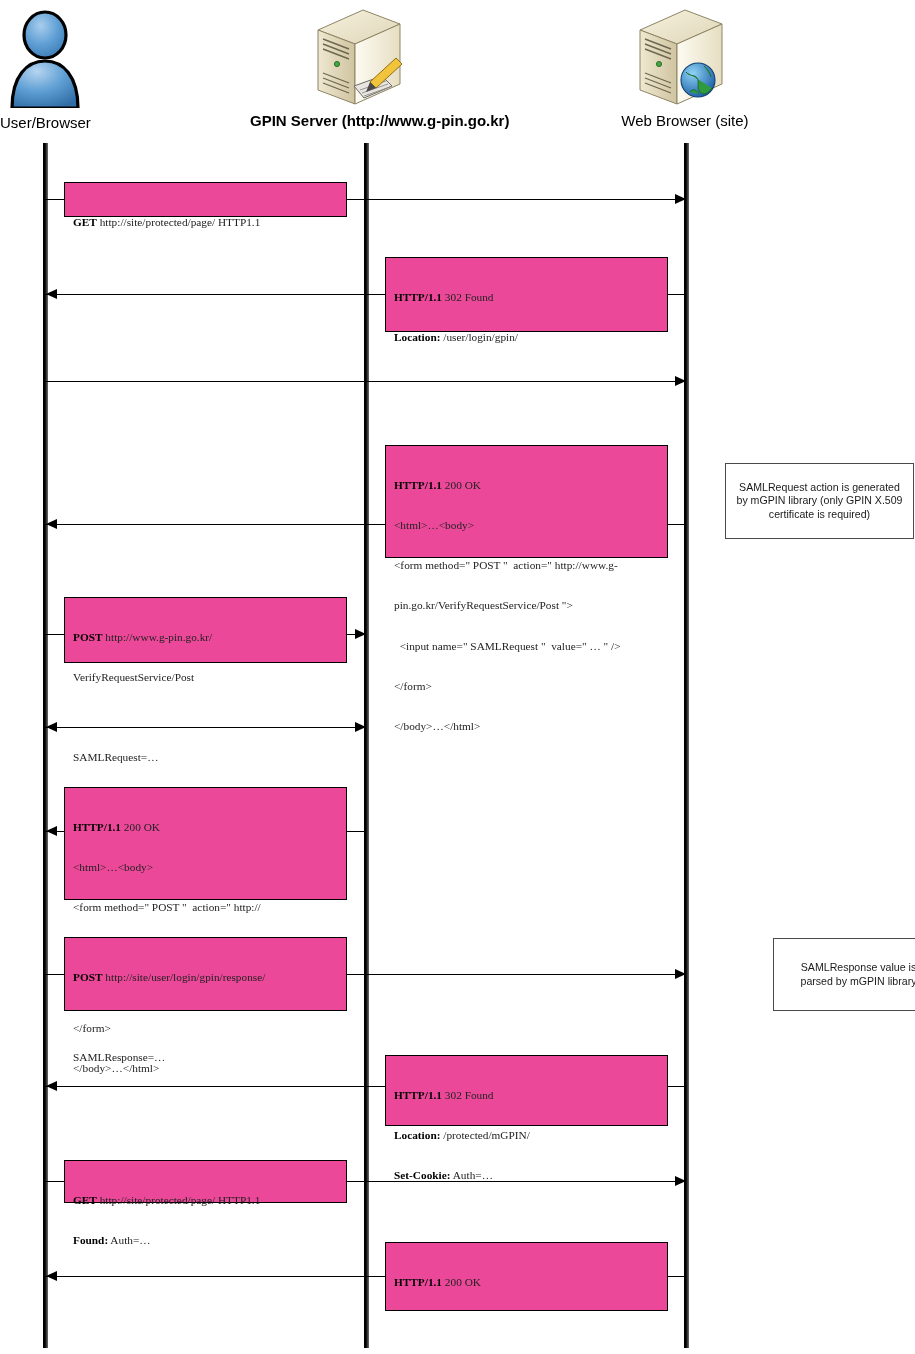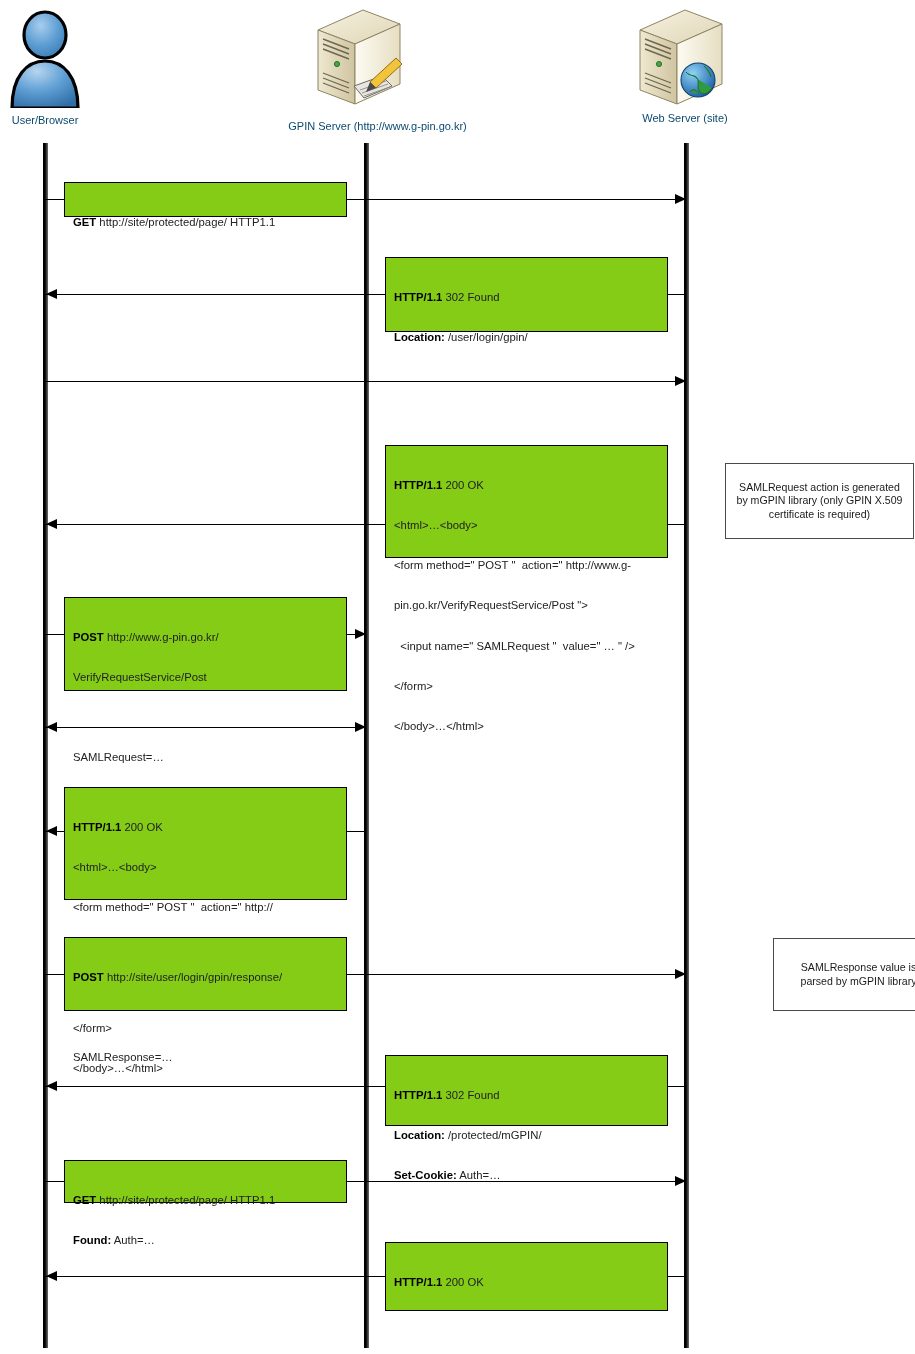--- a/index.html
+++ b/index.html
@@ -16,22 +16,22 @@
     background: #ffffff;
   }
 
   
   .actor {
     position: absolute;
     text-align: center;
   }
   .actor-label {
     font-family: "Liberation Sans", sans-serif;
-    font-size: 11px;
-    color: #0c4a6e;
+    font-size: 15px;
+    color: #000000;
     white-space: nowrap;
     line-height: 1;
   }
 
   
   .lifeline {
     position: absolute;
     width: 5px;
     background: #000000;
     box-shadow: 0 0 0 0 #000;
@@ -60,23 +60,23 @@
   }
   .ahead.left {
     border-top: 5.5px solid transparent;
     border-bottom: 5.5px solid transparent;
     border-right: 11px solid #000;
   }
 
   
   .msgbox {
     position: absolute;
-    background: #84cc16;
+    background: #ec4899;
     border: 1.5px solid #000000;
-    font-family: Liberation Sans, sans-serif;
+    font-family: Liberation Serif, serif;
     font-size: 11.3px;
     line-height: 13.4px;
     color: #222222;
     padding: 6px 7px 6px 8px;
     white-space: pre-wrap;
     z-index: 5;
   }
   .msgbox .b { font-weight: bold; color: #000; }
   .msgbox.center { text-align: center; }
   .msgbox .row { white-space: pre-wrap; }
@@ -164,21 +164,21 @@
         <polygon points="46,78 74,68 84,78 56,90" fill="#e9e6df" stroke="#6a6a6a" stroke-width="1"></polygon>
         <g stroke="#8a8a8a" stroke-width="0.9">
           <path d="M52 82 L78 73"></path>
             <path d="M54 85 L80 76"></path>
             <path d="M56 88 L82 79"></path>
         </g>
         <polygon points="62,74 88,50 94,56 68,80" fill="#f2c43c" stroke="#8f6f14" stroke-width="1"></polygon>
         <polygon points="62,74 68,80 58,84" fill="#4a4a4a"></polygon>
       </svg>
     </div>
-    <div class="actor-label" style="margin-top:10px;">GPIN Server (http://www.g-pin.go.kr)</div>
+    <div class="actor-label" style="margin-top:2px;font-weight:bold;">GPIN Server (http://www.g-pin.go.kr)</div>
   </div>
 
   <div class="actor" style="left:600px; top:8px; width:170px;">
     <div style="position:relative; height:103px;">
       <svg width="110" height="103" viewBox="0 0 110 103" style="position:absolute; left:30px; top:0;">
         <defs>
           <linearGradient id="sTop2" x1="0" y1="0" x2="1" y2="1">
             <stop offset="0%" stop-color="#f7f2e0"></stop>
             <stop offset="100%" stop-color="#ded5b6"></stop>
           </linearGradient>
@@ -209,21 +209,21 @@
             <path d="M15 75 L41 85"></path>
         </g>
         <circle cx="29" cy="56" r="2.6" fill="#3ea93e" stroke="#1f5c1f" stroke-width="0.8"></circle>
 
         <circle cx="68" cy="72" r="17" fill="url(#globeG)" stroke="#10406f" stroke-width="1.1"></circle>
         <path d="M56 64 C60 69 64 66 67 70 C70 74 66 79 70 84 C73 88 79 85 82 80" fill="#2f9b3e" stroke="#1c6b28" stroke-width="1"></path>
         <path d="M60 84 C63 80 67 82 69 86" fill="#2f9b3e" stroke="#1c6b28" stroke-width="0.9"></path>
         <path d="M74 58 C78 61 80 65 81 69" fill="#2f9b3e" stroke="#1c6b28" stroke-width="0.9"></path>
       </svg>
     </div>
-    <div class="actor-label" style="margin-top:2px;">Web Server (site)</div>
+    <div class="actor-label" style="margin-top:2px;">Web Browser (site)</div>
   </div>
 
   <div class="lifeline" style="left:43px; top:143px; height:1205px;"></div>
   <div class="lifeline" style="left:364px; top:143px; height:1205px;"></div>
   <div class="lifeline" style="left:684px; top:143px; height:1205px;"></div>
 
   <div class="mline" style="left:45px; top:199px; width:641px;"></div>
   <div class="ahead right" style="left:675px; top:194px;"></div>
   <div class="msgbox" style="left:64px; top:182px; width:283px; height:35px;">
     <div class="row"><span class="b">GET</span><span> http://site/protected/page/ HTTP1.1</span></div>
@@ -250,21 +250,21 @@
     <div class="row"><span>&lt;/form&gt;</span></div>
     <div class="row"><span>&lt;/body&gt;…&lt;/html&gt;</span></div>
   </div>
 
   <div class="notebox" style="left:725px; top:463px; width:189px; height:76px;">
     <span>SAMLRequest action is generated by mGPIN library (only GPIN X.509 certificate is required)</span>
   </div>
 
   <div class="mline" style="left:45px; top:634px; width:321px;"></div>
   <div class="ahead right" style="left:355px; top:629px;"></div>
-  <div class="msgbox" style="left:64px; top:597px; width:283px; height:94px;">
+  <div class="msgbox" style="left:64px; top:597px; width:283px; height:66px;">
     <div class="row"><span class="b">POST</span><span> http://www.g-pin.go.kr/</span></div>
     <div class="row"><span>VerifyRequestService/Post</span></div>
     <div class="blank"></div>
     <div class="row"><span>SAMLRequest=…</span></div>
   </div>
 
   <div class="mline" style="left:45px; top:727px; width:321px;"></div>
   <div class="ahead right" style="left:355px; top:722px;"></div>
   <div class="ahead left" style="left:46px; top:722px;"></div>
 

